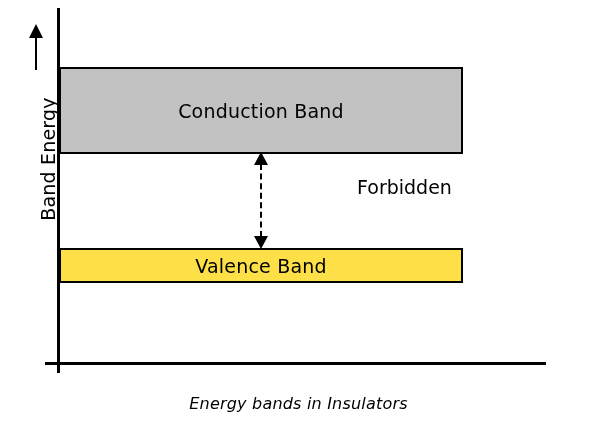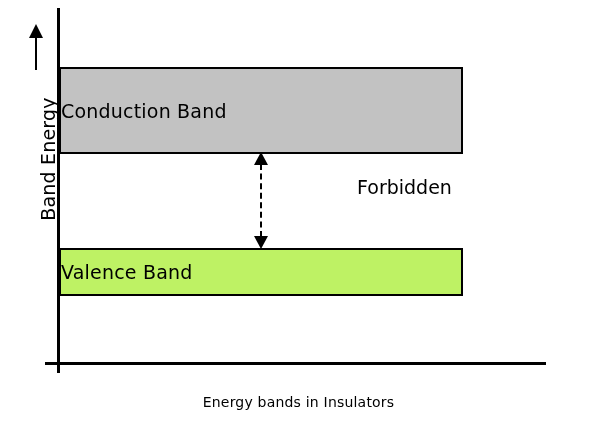--- a/index.html
+++ b/index.html
@@ -78,39 +78,40 @@
     white-space: nowrap;
   }
 
   
   .band {
     position: absolute;
     box-sizing: border-box;
     border: 2px solid #000000;
     display: flex;
     align-items: center;
+    justify-content: center;
   }
   .band-label {
     font-size: 19px;
     letter-spacing: 0.2px;
     color: #000000;
   }
   #conduction-band {
     left: 59px;
     top: 67px;
     width: 404px;
     height: 87px;
     background: #c2c2c2;
   }
   #valence-band {
     left: 59px;
     top: 248px;
     width: 404px;
-    height: 48px;
-    background: #bef264;
+    height: 35px;
+    background: #fde047;
   }
 
   
   .gap-arrow {
     position: absolute;
     left: 252px;
     top: 152px;
     width: 17px;
     height: 97px;
   }
@@ -154,22 +155,23 @@
     text-align: right;
   }
 
   
   .caption {
     position: absolute;
     left: 0px;
     top: 394px;
     width: 597px;
     text-align: center;
-    font-size: 14px;
+    font-size: 16px;
     letter-spacing: 0.2px;
+    font-style: italic;
   }
 </style>
 </head>
 <body>
 
 <div id="figure">
 
   <div class="axis-y"></div>
   <div class="axis-x"></div>
 

